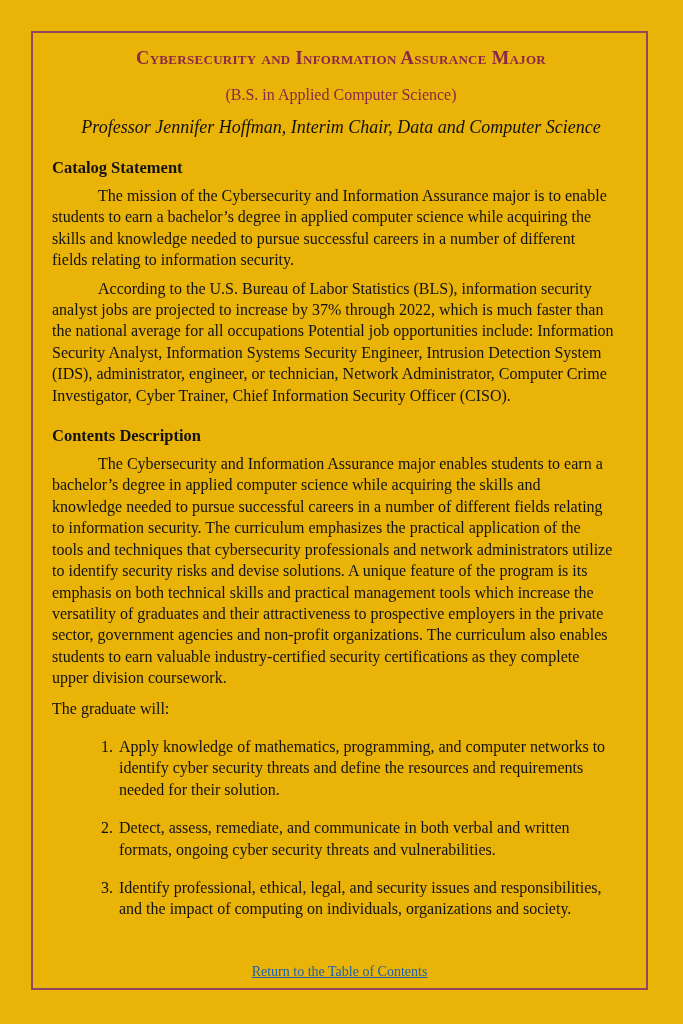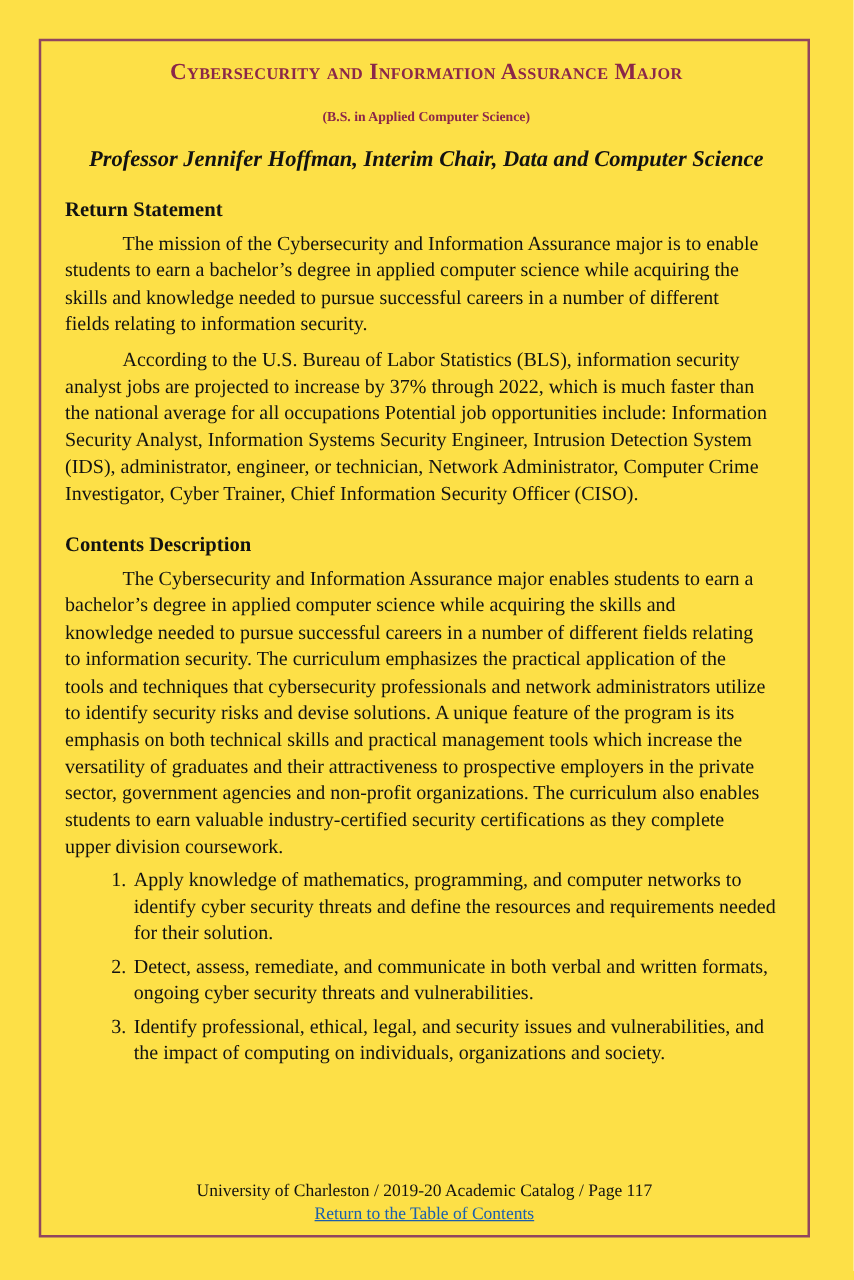--- a/index.html
+++ b/index.html
@@ -4,21 +4,21 @@
 <style>
   html, body {
     margin: 0;
     padding: 0;
     background: #ffffff;
   }
   .page {
     position: relative;
     width: 683px;
     height: 1024px;
-    background: #fde047;
+    background: #eab308;
     font-family: "Liberation Serif", "DejaVu Serif", serif;
     color: #121212;
     overflow: hidden;
   }
   .frame {
     position: absolute;
     left: 31px;
     top: 31px;
     width: 617px;
     height: 959px;
@@ -40,28 +40,28 @@
     font-weight: bold;
     font-variant: small-caps;
     font-size: 18.5px;
     letter-spacing: 0.3px;
     line-height: 20px;
     margin: 2px 0 0 0;
   }
   .doc-subtitle {
     text-align: center;
     color: #8b2749;
-    font-weight: bold;
-    font-size: 11px;
+    font-weight: normal;
+    font-size: 16px;
     line-height: 19px;
     margin: 17px 0 0 0;
   }
   .chair {
     text-align: center;
-    font-weight: bold;
+    font-weight: normal;
     font-style: italic;
     font-size: 18px;
     line-height: 21px;
     margin: 13px 0 0 0;
   }
   .heading {
     font-weight: bold;
     font-size: 16.5px;
     line-height: 21px;
     margin: 19px 0 0 0;
@@ -80,21 +80,21 @@
     text-indent: 0;
     margin-top: 9px;
   }
   ol.outcomes {
     margin: 0;
     padding: 0 0 0 48px;
     font-size: 16px;
     line-height: 21.4px;
   }
   ol.outcomes li {
-    margin: 5px;
+    margin: 17px;
     padding-left: 2px;
   }
   .footer {
     position: absolute;
     left: 0;
     right: 0;
     bottom: 8px;
     text-align: center;
     font-size: 14px;
     line-height: 17.5px;
@@ -115,39 +115,39 @@
   <div class="frame">
 
     <div class="content">
 
       <div class="doc-title">Cybersecurity and Information Assurance Major</div>
 
       <div class="doc-subtitle">(B.S. in Applied Computer Science)</div>
 
       <div class="chair">Professor Jennifer Hoffman, Interim Chair, Data and Computer Science</div>
 
-      <div class="heading">Return Statement</div>
+      <div class="heading">Catalog Statement</div>
 
       <p class="body">The mission of the Cybersecurity and Information Assurance major is to enable students to earn a bachelor’s degree in applied computer science while acquiring the skills and knowledge needed to pursue successful careers in a number of different fields relating to information security.</p>
 
       <p class="body">According to the U.S. Bureau of Labor Statistics (BLS), information security analyst jobs are projected to increase by 37% through 2022, which is much faster than the national average for all occupations  Potential job opportunities include: Information Security Analyst, Information Systems Security Engineer, Intrusion Detection System (IDS), administrator, engineer, or technician, Network Administrator, Computer Crime Investigator, Cyber Trainer, Chief Information Security Officer (CISO).</p>
 
       <div class="heading">Contents Description</div>
 
       <p class="body">The Cybersecurity and Information Assurance major enables students to earn a bachelor’s degree in applied computer science while acquiring the skills and knowledge needed to pursue successful careers in a number of different fields relating to information security. The curriculum emphasizes the practical application of the tools and techniques that cybersecurity professionals and network administrators utilize to identify security risks and devise solutions. A unique feature of the program is its emphasis on both technical skills and practical management tools which increase the versatility of graduates and their attractiveness to prospective employers in the private sector, government agencies and non-profit organizations. The curriculum also enables students to earn valuable industry-certified security certifications as they complete upper division coursework.</p>
 
 
+      <p class="body no-indent">The graduate will:</p>
 
       <ol class="outcomes">
         <li>Apply knowledge of mathematics, programming, and computer networks to identify cyber security threats and define the resources and requirements needed for their solution.</li>
         <li>Detect, assess, remediate, and communicate in both verbal and written formats, ongoing cyber security threats and vulnerabilities.</li>
-        <li>Identify professional, ethical, legal, and security issues and vulnerabilities, and the impact of computing on individuals, organizations and society.</li>
+        <li>Identify professional, ethical, legal, and security issues and responsibilities, and the impact of computing on individuals, organizations and society.</li>
       </ol>
 
     </div>
 
     <div class="footer">
-      <div class="footer-line">University of Charleston / 2019-20 Academic Catalog / Page 117</div>
       <a class="footer-link">Return to the Table of Contents</a>
     </div>
 
   </div>
 </div>
 
 </body></html>

